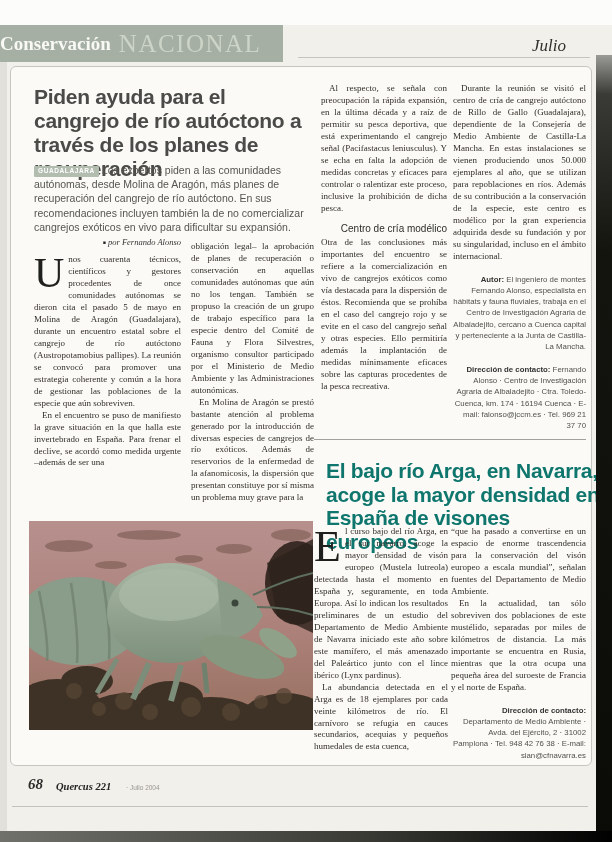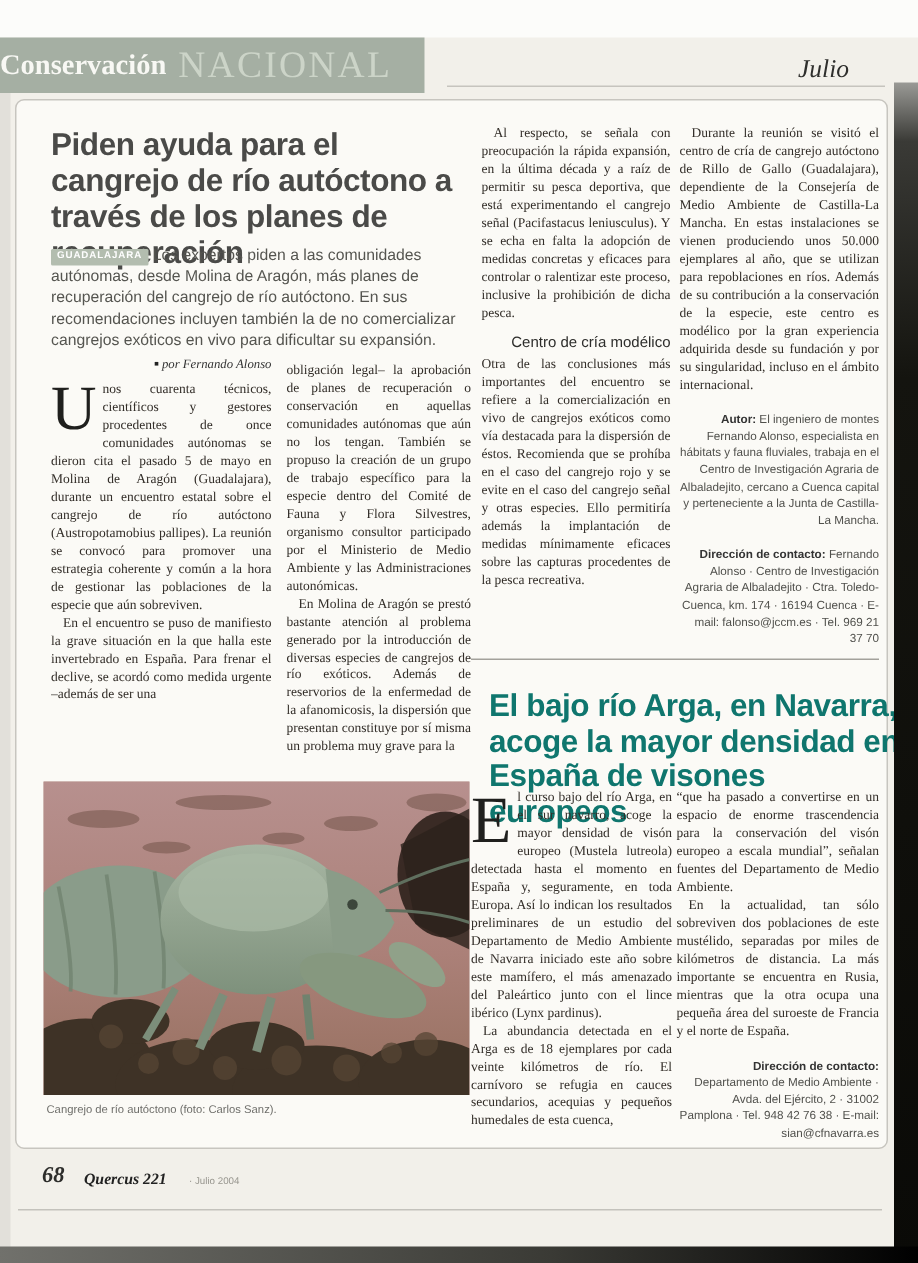--- a/index.html
+++ b/index.html
@@ -163,21 +163,20 @@
           <path d="M88,138 L68,172" stroke="#7c8e7a" stroke-width="5" fill="none"></path>
           <path d="M120,142 L104,178" stroke="#7c8e7a" stroke-width="6" fill="none"></path>
           <path d="M152,144 L142,180" stroke="#7c8e7a" stroke-width="6" fill="none"></path>
           <path d="M175,142 L178,172" stroke="#70826e" stroke-width="5" fill="none"></path>
           <path d="M224,74 Q258,58 284,52" stroke="#5f6f5e" stroke-width="2" fill="none"></path>
           <path d="M228,86 Q260,86 284,94" stroke="#5f6f5e" stroke-width="2" fill="none"></path>
           <circle cx="206" cy="82" r="3.5" fill="#3c463b"></circle>
         </g>
       </svg>
     </div>
-    <div class="caption">Cangrejo de río autóctono (foto: Carlos Sanz).</div>
 
     <div class="a2rule"></div>
     <h2 class="t2">El bajo río Arga, en Navarra, acoge la mayor densidad en España de visones europeos</h2>
 
     <div class="col a2c1">
       <p><span class="dropcap2">E</span><span>l curso bajo del río Arga, en el sur navarro, acoge la mayor densidad de visón europeo (Mustela lutreola) detectada hasta el momento en España y, seguramente, en toda Europa. Así lo indican los resultados preliminares de un estudio del Departamento de Medio Ambiente de Navarra iniciado este año sobre este mamífero, el más amenazado del Paleártico junto con el lince ibérico (Lynx pardinus).</span></p>
       <p class="ind">La abundancia detectada en el Arga es de 18 ejemplares por cada veinte kilómetros de río. El carnívoro se refugia en cauces secundarios, acequias y pequeños humedales de esta cuenca,</p>
     </div>
 
     <div class="col a2c2">

